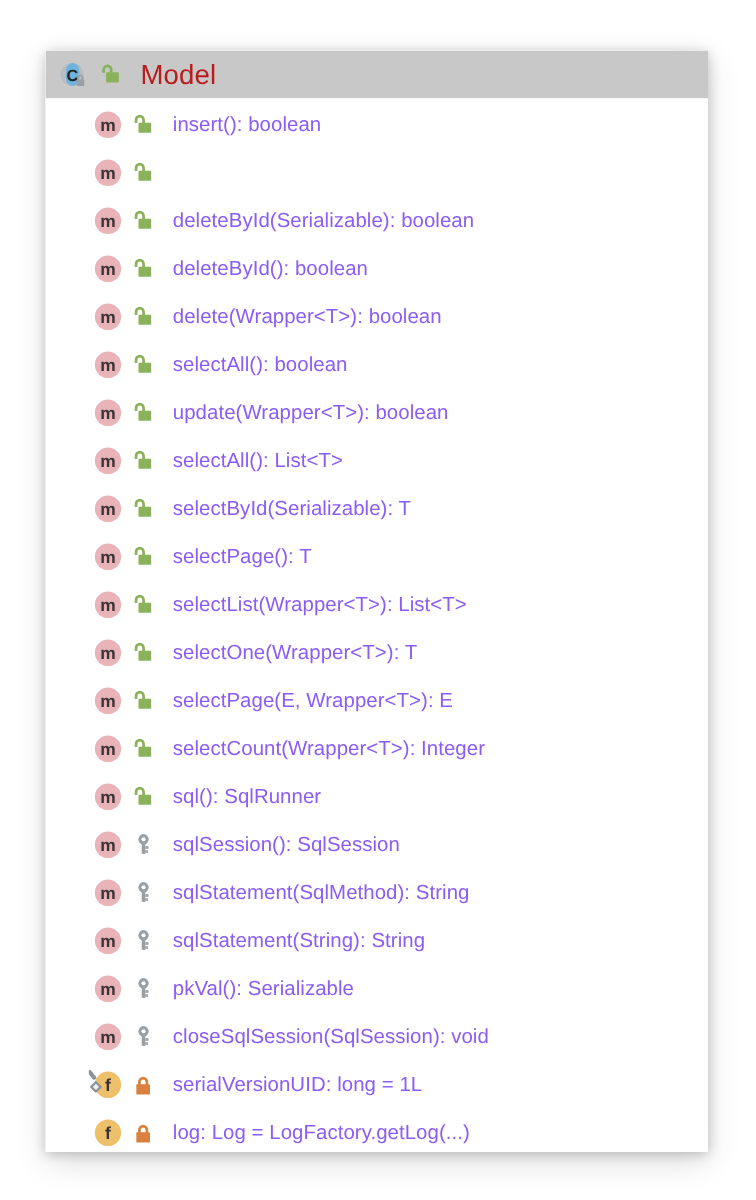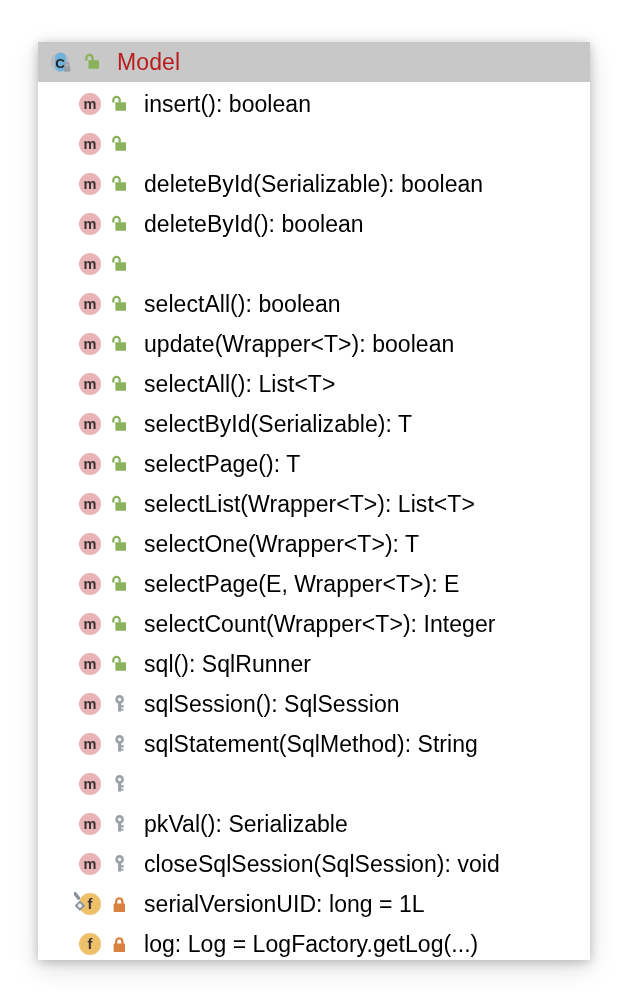--- a/index.html
+++ b/index.html
@@ -67,22 +67,22 @@
     padding-top: 2px;
   }
   .member-row {
     height: 40px;
     display: flex;
     align-items: center;
     padding-left: 36px;
     box-sizing: border-box;
   }
   .member-row .label {
-    font-size: 23px;
-    color: #000000;
+    font-size: 17px;
+    color: #8b5cf6;
     margin-left: 13px;
     white-space: nowrap;
     letter-spacing: 0.05px;
   }
 
   
   .kind-icon {
     width: 30px;
     height: 30px;
     flex: 0 0 30px;
@@ -200,20 +200,21 @@
       <text x="16" y="20.2" font-family="Liberation Sans, sans-serif" font-size="14.5" font-weight="bold" fill="#3a3335" text-anchor="middle">m</text>
 
     </svg>
           </span>
           <span class="vis-icon">
             <svg width="22" height="26" viewBox="0 0 22 26">
         <path d="M3.2 9.0 a4.3 4.3 0 0 1 8.6 0 v2.6 h-2.3 v-2.6 a2.0 2.0 0 0 0 -4.0 0 v2.6 h-2.3 z" fill="#8ab25a"></path>
         <rect x="6.4" y="11.3" width="10.6" height="8.4" rx="0.7" fill="#8ab25a"></rect>
       </svg>
           </span>
+          <span class="label">delete(Wrapper&lt;T&gt;): boolean</span>
         </div>
         <div class="member-row">
           <span class="kind-icon">
             <svg width="30" height="30" viewBox="0 0 30 30">
       <circle cx="16" cy="15" r="11" fill="#e8b4b8"></circle>
       <text x="16" y="20.2" font-family="Liberation Sans, sans-serif" font-size="14.5" font-weight="bold" fill="#3a3335" text-anchor="middle">m</text>
 
     </svg>
           </span>
           <span class="vis-icon">
@@ -416,20 +417,21 @@
           </span>
           <span class="vis-icon">
             <svg width="22" height="26" viewBox="0 0 22 26">
         <circle cx="10.6" cy="8.4" r="4.3" fill="#9aa0a6"></circle>
         <circle cx="10.6" cy="8.4" r="1.7" fill="#ffffff"></circle>
         <rect x="9.1" y="11.4" width="3.0" height="9.2" fill="#9aa0a6"></rect>
         <rect x="12.1" y="14.1" width="2.6" height="2.3" fill="#9aa0a6"></rect>
         <rect x="12.1" y="17.6" width="2.2" height="2.1" fill="#9aa0a6"></rect>
       </svg>
           </span>
+          <span class="label">sqlStatement(String): String</span>
         </div>
         <div class="member-row">
           <span class="kind-icon">
             <svg width="30" height="30" viewBox="0 0 30 30">
       <circle cx="16" cy="15" r="11" fill="#e8b4b8"></circle>
       <text x="16" y="20.2" font-family="Liberation Sans, sans-serif" font-size="14.5" font-weight="bold" fill="#3a3335" text-anchor="middle">m</text>
 
     </svg>
           </span>
           <span class="vis-icon">

